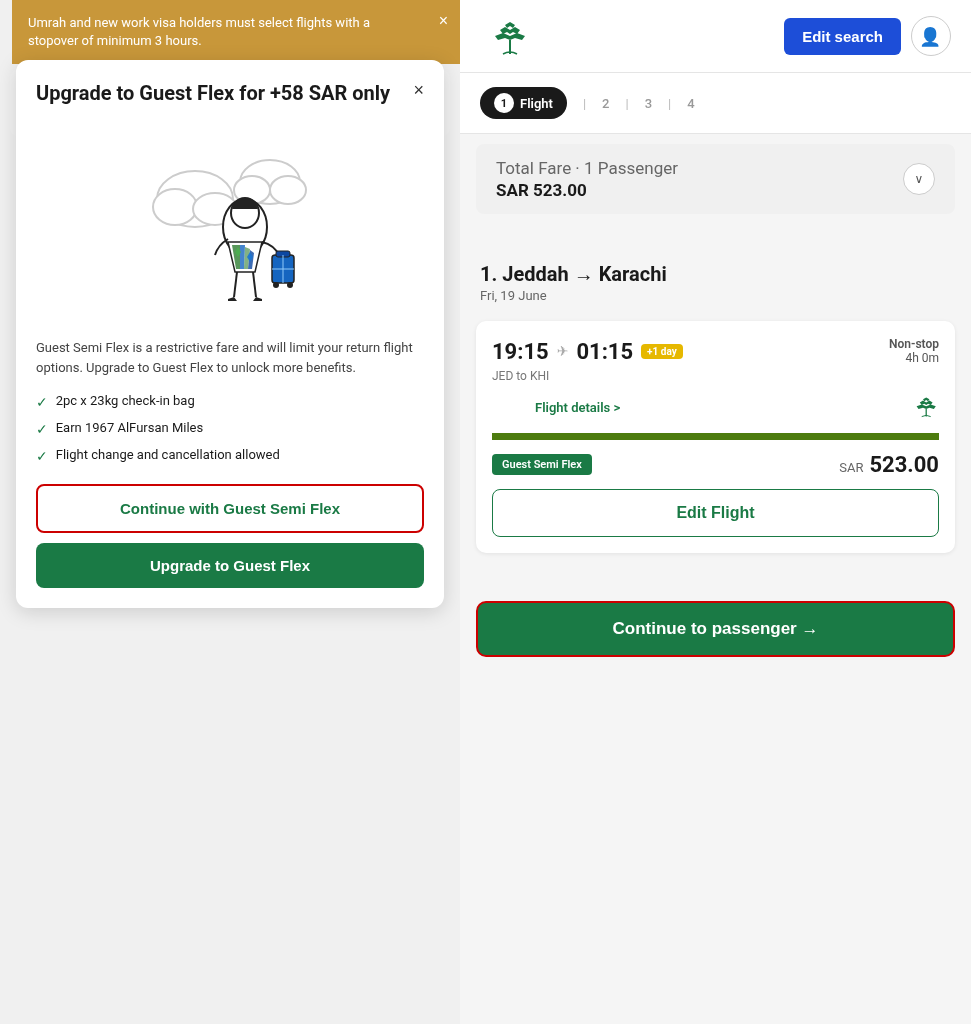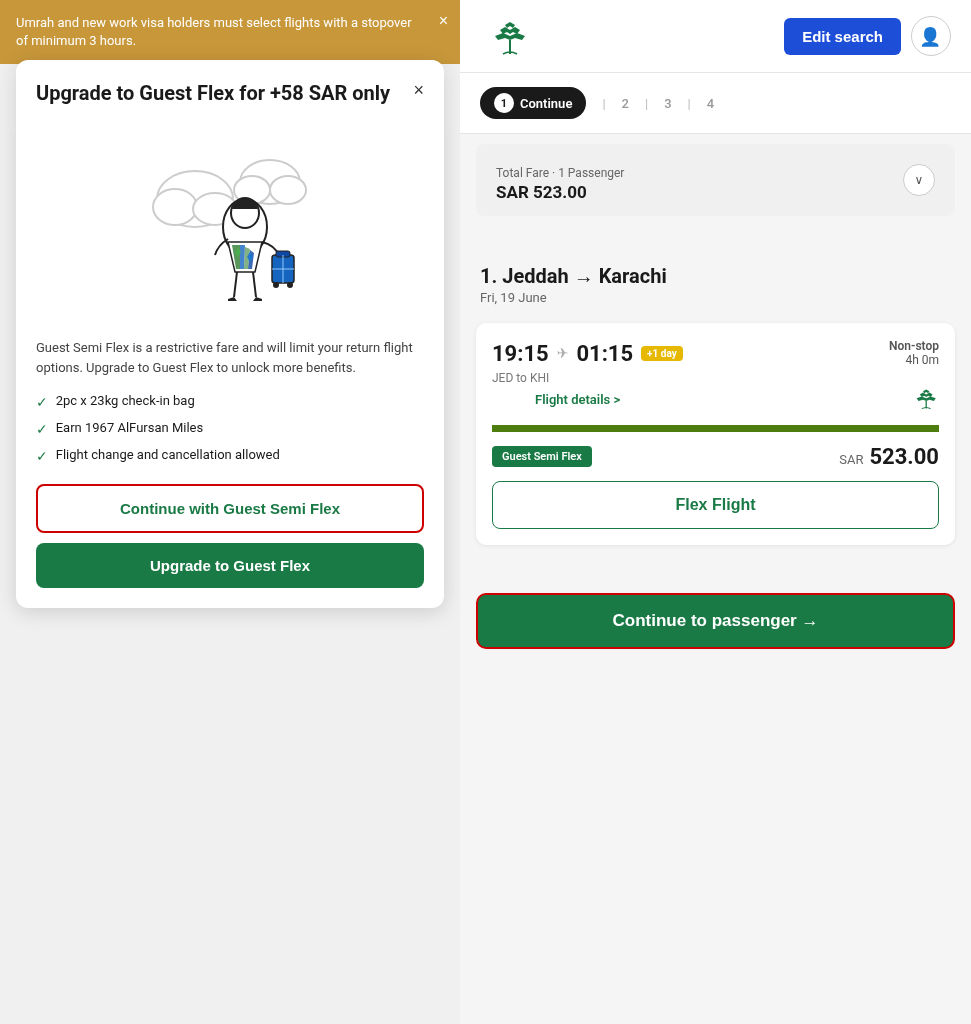--- a/index.html
+++ b/index.html
@@ -17,21 +17,21 @@
       width: 460px;
       min-height: 1024px;
       background: #f0f0f0;
       position: relative;
       overflow: hidden;
     }
 
     
     .notification-banner {
       position: absolute;
-      top: 0; left: 0; right: 0;
+      top: 0; left: 12px; right: 0;
       background: #c8973a;
       color: white;
       padding: 14px 40px 14px 16px;
       font-size: 13px;
       line-height: 1.4;
       z-index: 2;
     }
     .notification-banner .close-btn {
       position: absolute;
       right: 12px;
@@ -255,24 +255,23 @@
       background: #f0f0f0;
       padding: 14px 20px;
       display: flex;
       justify-content: space-between;
       align-items: center;
       margin: 10px 16px;
       border-radius: 8px;
     }
 
     .fare-label {
-      font-size: 12px;
+      font-size: 17px;
       color: #666;
       margin-bottom: 2px;
-      margin-top: 8px;
     }
 
     .fare-amount {
       font-size: 17px;
       font-weight: 700;
       color: #1a1a1a;
     }
 
     .chevron-btn {
       width: 32px;
@@ -355,20 +354,21 @@
     }
 
     .duration-text {
       font-size: 12px;
       color: #555;
     }
 
     .route-code {
       font-size: 12px;
       color: #777;
+      margin-bottom: 10px;
     }
 
     .flight-details-link {
       color: #1a7a45;
       font-size: 13px;
       font-weight: 600;
       text-decoration: none;
       cursor: pointer;
       margin-left: 43px;
     }
@@ -559,21 +559,21 @@
       <button class="edit-search-btn">Edit search</button>
       <div class="account-btn">
         <span>👤</span>
       </div>
     </div>
   </div>
 
   <div class="steps-row">
     <div class="step-pill">
       <div class="step-num">1</div>
-      <span>Continue</span>
+      <span>Flight</span>
     </div>
     <span class="steps-divider">|</span>
     <span class="step-inactive">2</span>
     <span class="steps-divider">|</span>
     <span class="step-inactive">3</span>
     <span class="steps-divider">|</span>
     <span class="step-inactive">4</span>
   </div>
 
   <div class="total-fare-section">
@@ -628,20 +628,20 @@
     </div>
 
     <div class="flight-bottom-row">
       <span class="semi-flex-badge">Guest Semi Flex</span>
       <div>
         <span class="price-sar">SAR</span>
         <span class="price-text">523.00</span>
       </div>
     </div>
 
-    <button class="edit-flight-btn">Flex Flight</button>
+    <button class="edit-flight-btn">Edit Flight</button>
   </div>
 
   <div class="continue-btn-wrapper" style="margin-top:20px;">
     <button class="continue-btn">Continue to passenger →</button>
   </div>
 
 </div>
 
 </body></html>

